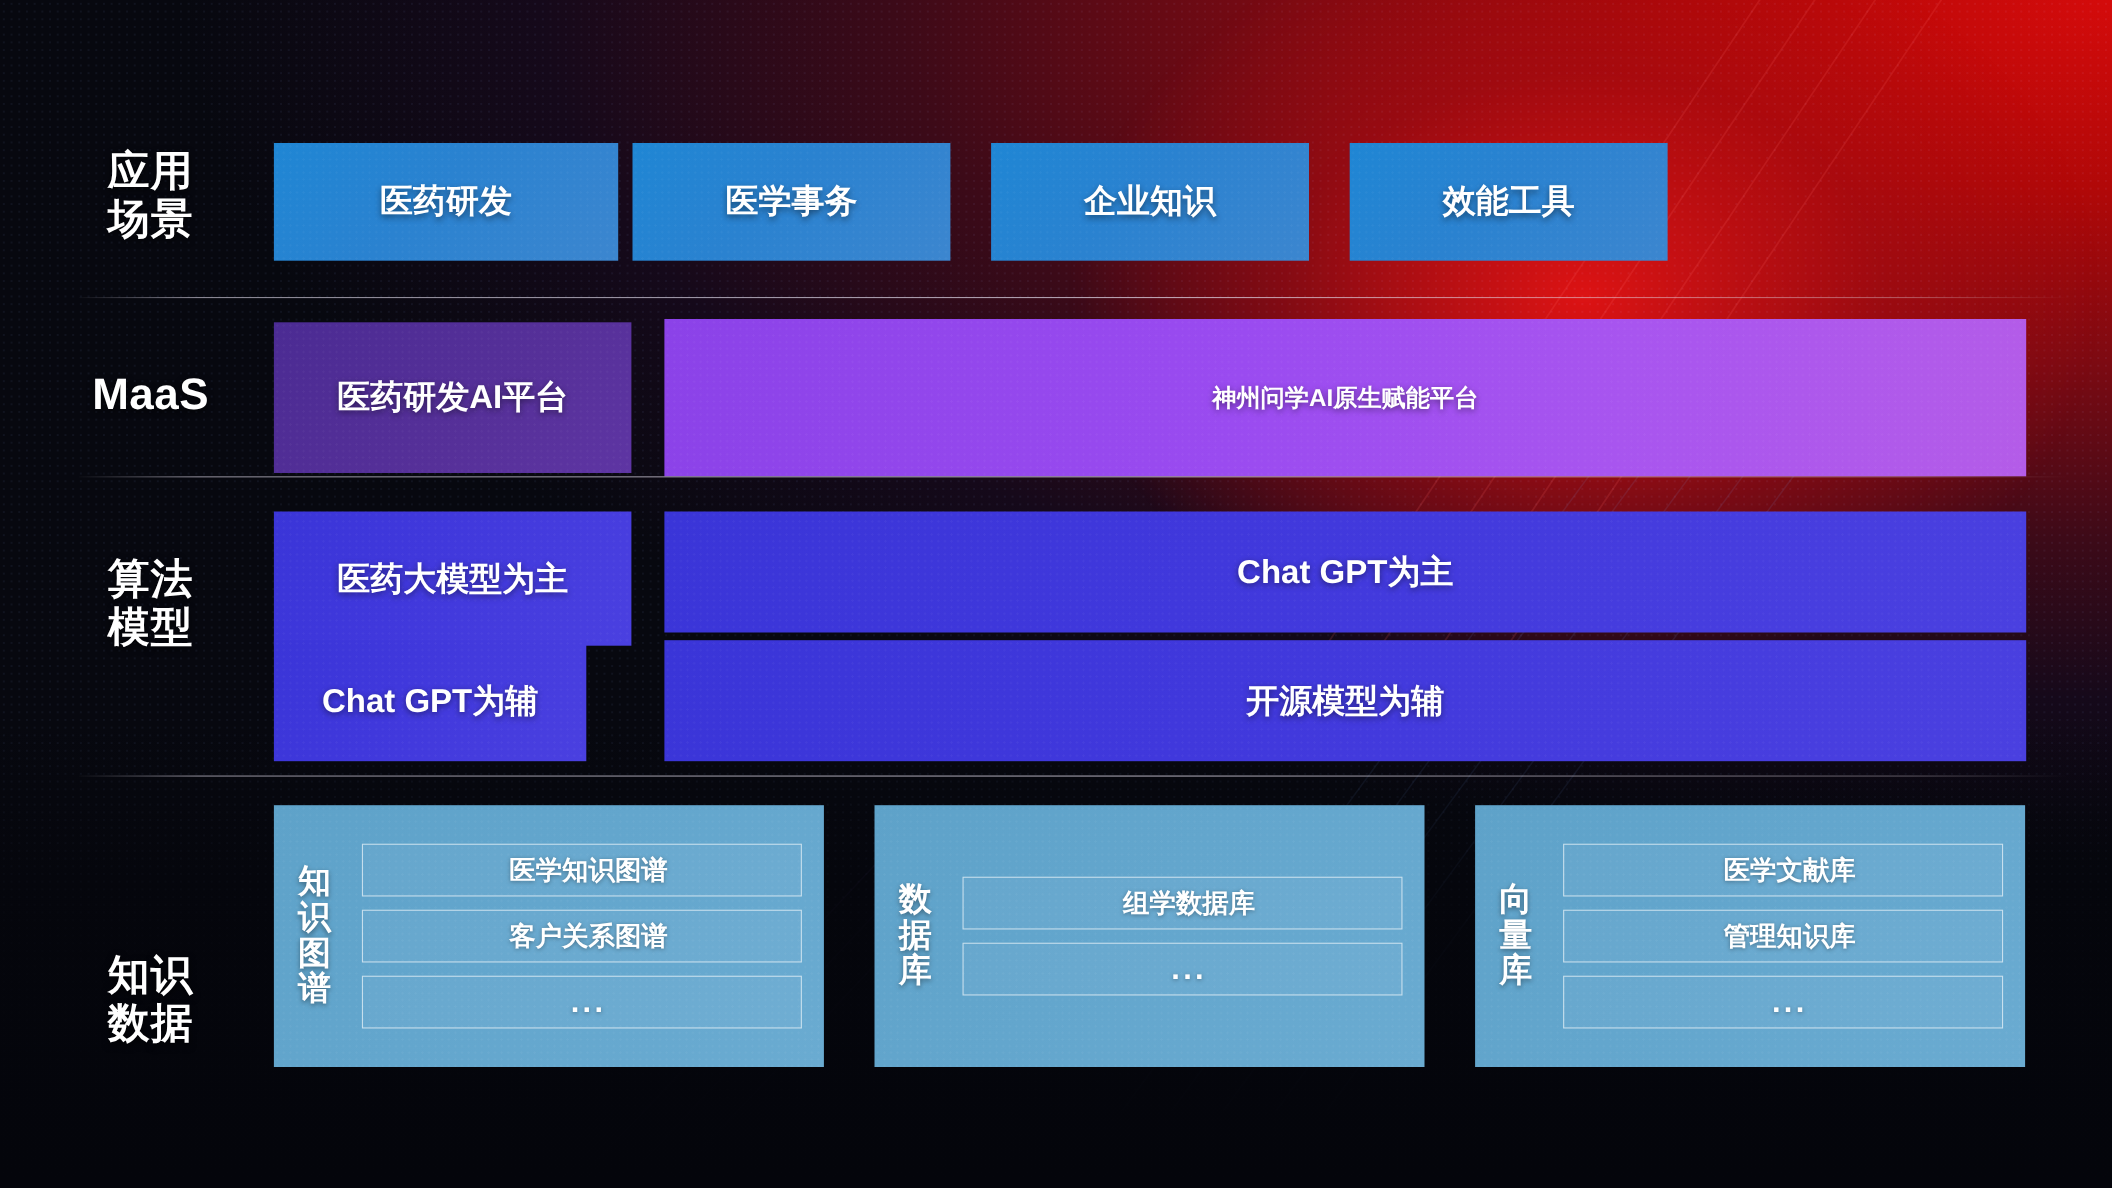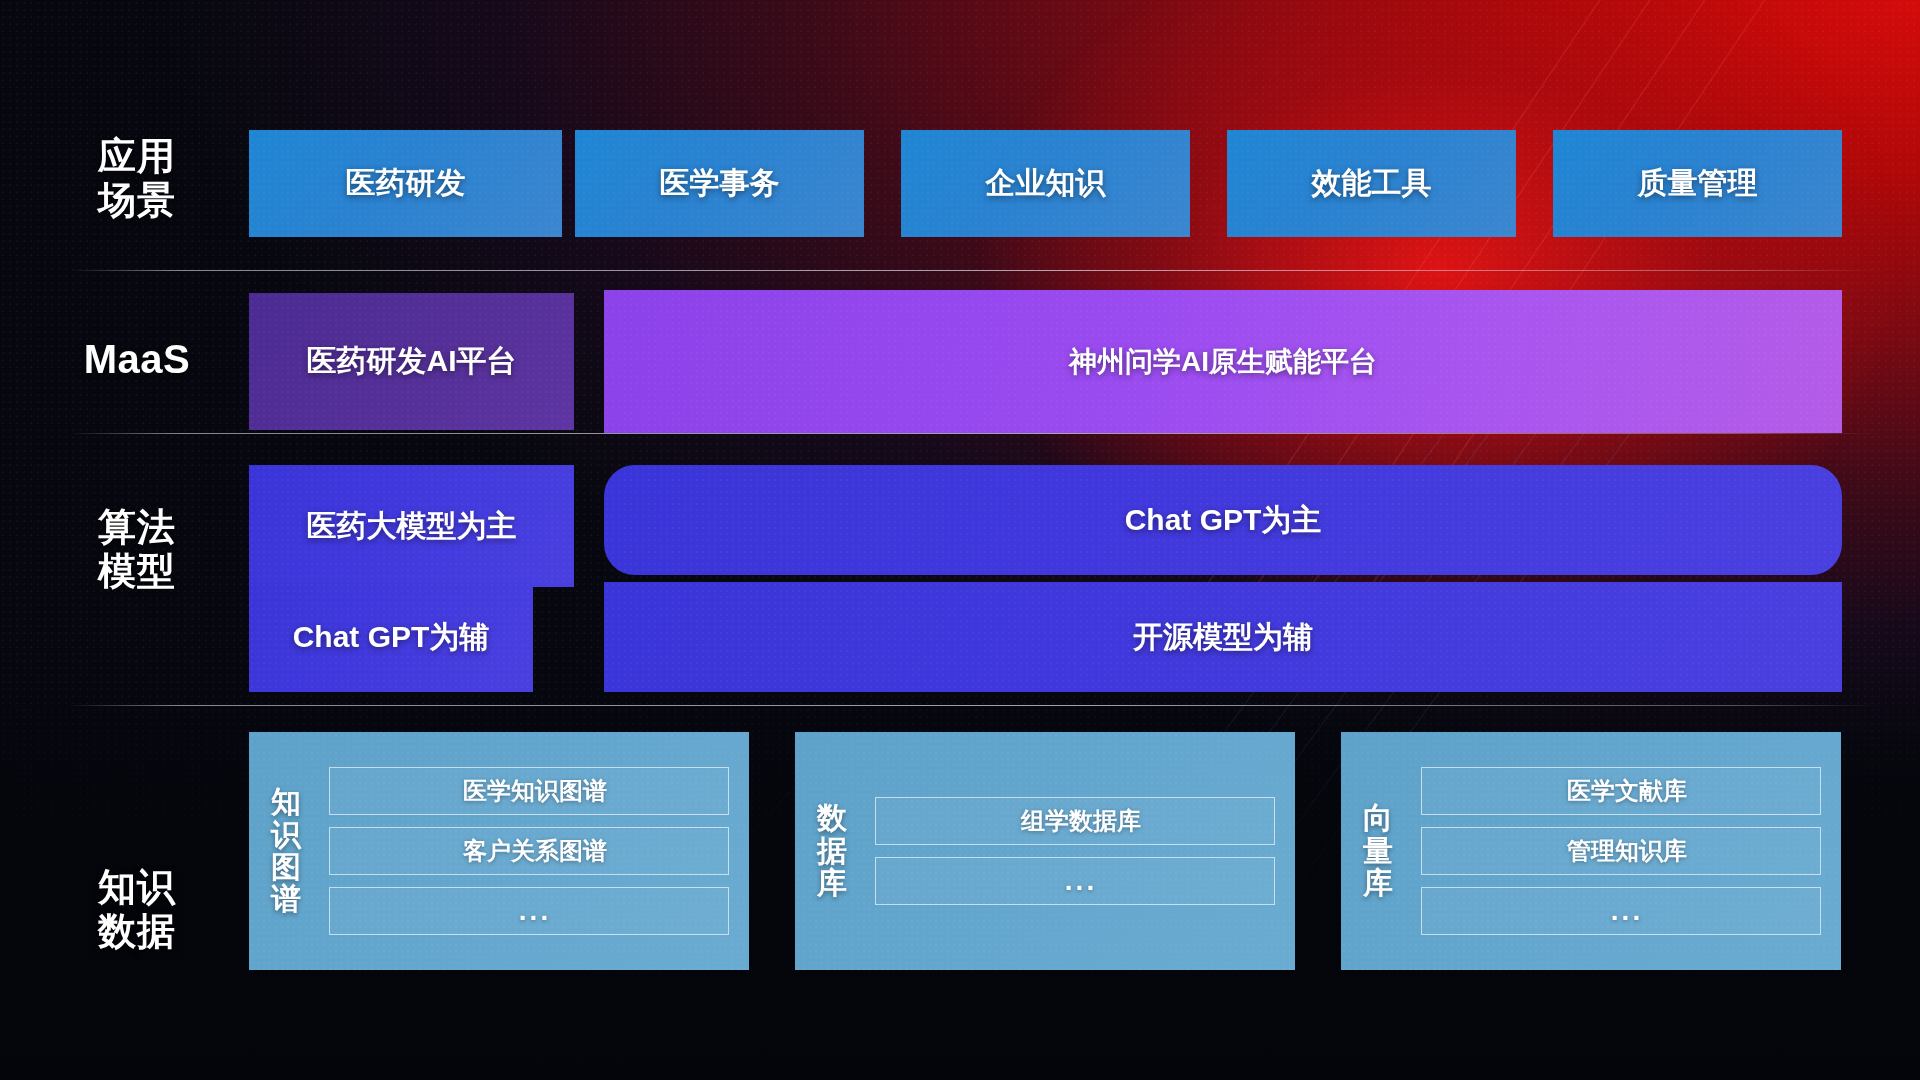--- a/index.html
+++ b/index.html
@@ -79,21 +79,21 @@
     font-size:30px;
   }
 
   
   .maas-left{
     background:linear-gradient(135deg,#4b2b93 0%, #563099 60%, #5e35a3 100%);
     font-size:30px;
   }
   .maas-right{
     background:linear-gradient(100deg,#8b42e8 0%, #9a4bf0 42%, #a855ef 70%, #b45ce8 100%);
-    font-size:28px;
+    font-size:22px;
   }
 
   
   .algo{
     background:linear-gradient(120deg,#3a35d8 0%, #4038dc 40%, #4a40e0 100%);
     font-size:30px;
   }
 
   
   .kpanel{
@@ -176,23 +176,20 @@
     </div>
     <div class="box scene" style="left:575px; top:130px; width:289px; height:107px;">
       <span>医学事务</span>
     </div>
     <div class="box scene" style="left:901px; top:130px; width:289px; height:107px;">
       <span>企业知识</span>
     </div>
     <div class="box scene" style="left:1227px; top:130px; width:289px; height:107px;">
       <span>效能工具</span>
     </div>
-    <div class="box scene" style="left:1553px; top:130px; width:289px; height:107px;">
-      <span>质量管理</span>
-    </div>
 
     <div class="divider" style="top:270px;"></div>
 
     <div class="label latin" style="left:72px; top:336px; width:130px;">
       <div>MaaS</div>
     </div>
 
     <div class="box maas-left" style="left:249px; top:293px; width:325px; height:137px;">
       <span>医药研发AI平台</span>
     </div>
@@ -203,21 +200,21 @@
     <div class="divider" style="top:433px;"></div>
 
     <div class="label cjk" style="left:72px; top:505px; width:130px;">
       <div>算法</div>
       <div>模型</div>
     </div>
 
     <div class="box algo" style="left:249px; top:465px; width:325px; height:122px;">
       <span>医药大模型为主</span>
     </div>
-    <div class="box algo" style="left:604px; top:465px; width:1238px; height:110px;border-radius:31px;">
+    <div class="box algo" style="left:604px; top:465px; width:1238px; height:110px;">
       <span>Chat GPT为主</span>
     </div>
 
     <div class="box algo" style="left:249px; top:582px; width:284px; height:110px;">
       <span>Chat GPT为辅</span>
     </div>
     <div class="box algo" style="left:604px; top:582px; width:1238px; height:110px;">
       <span>开源模型为辅</span>
     </div>
 

